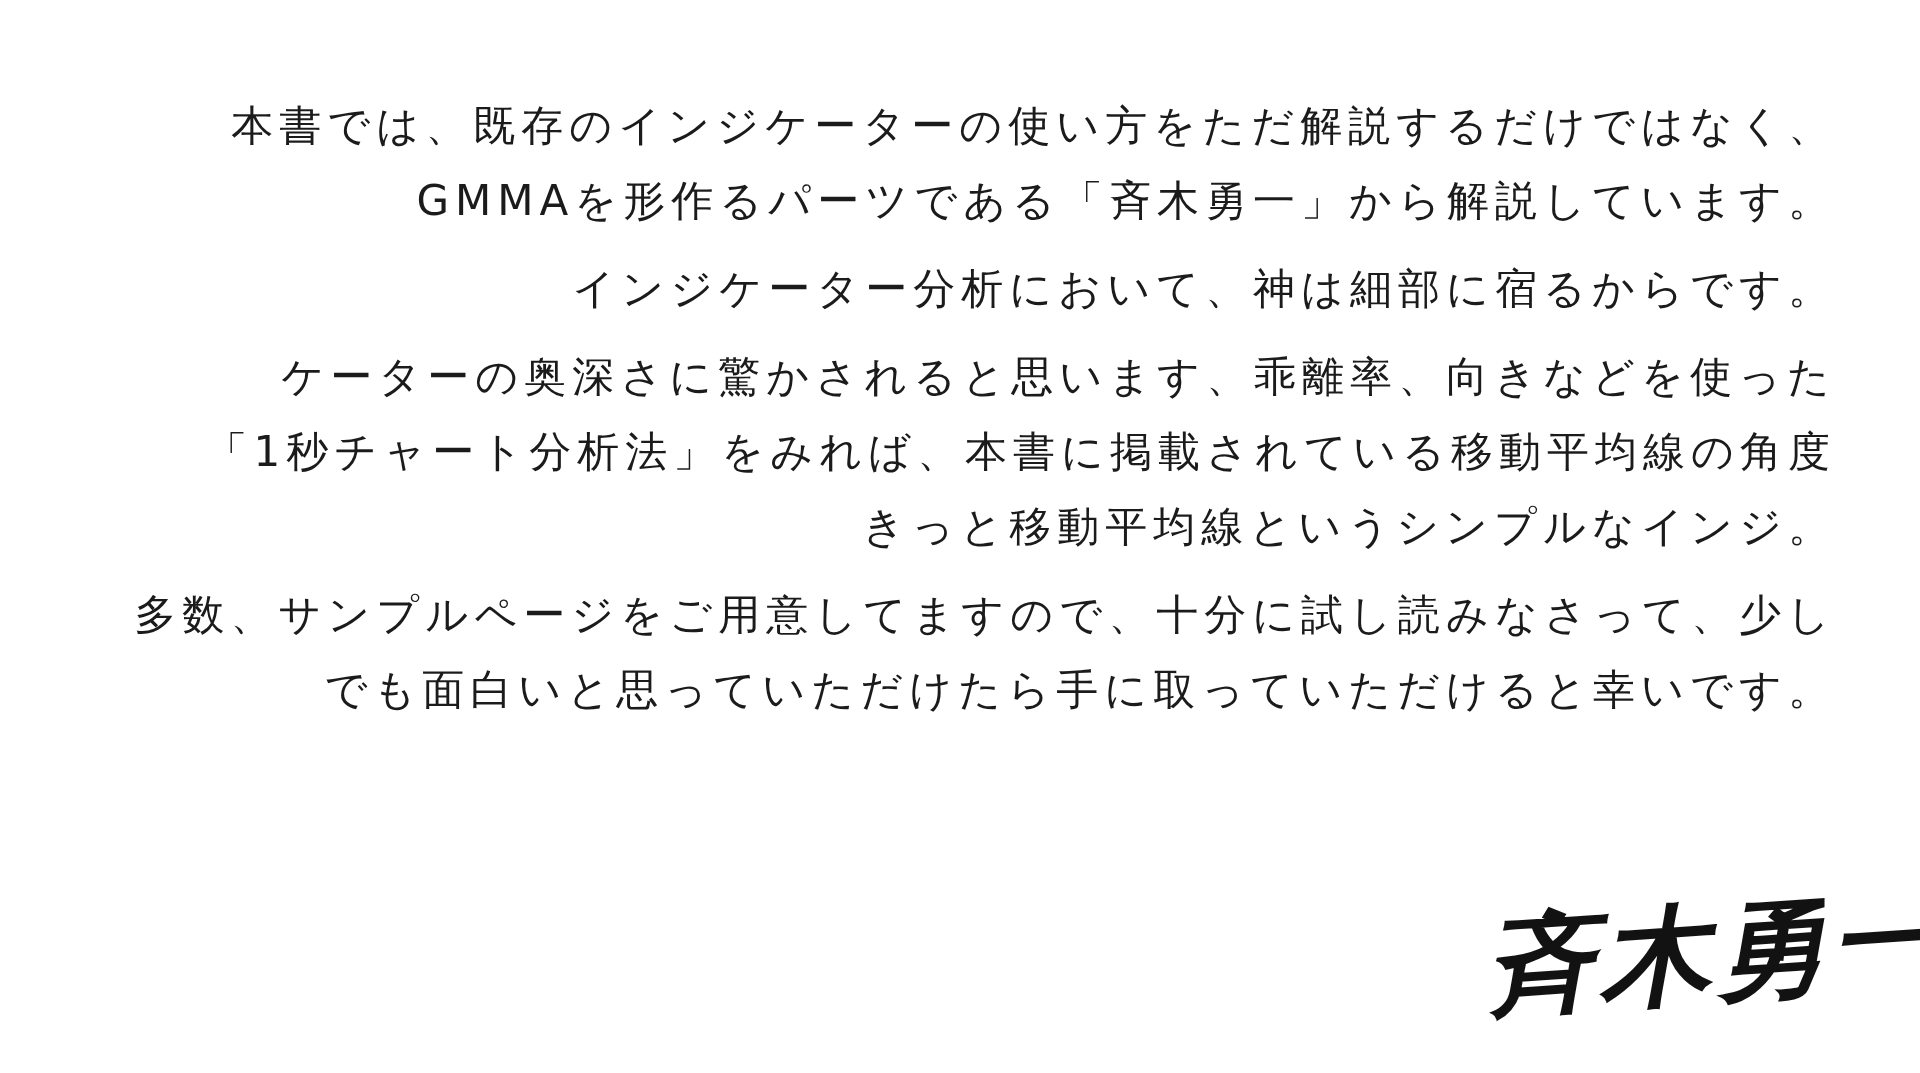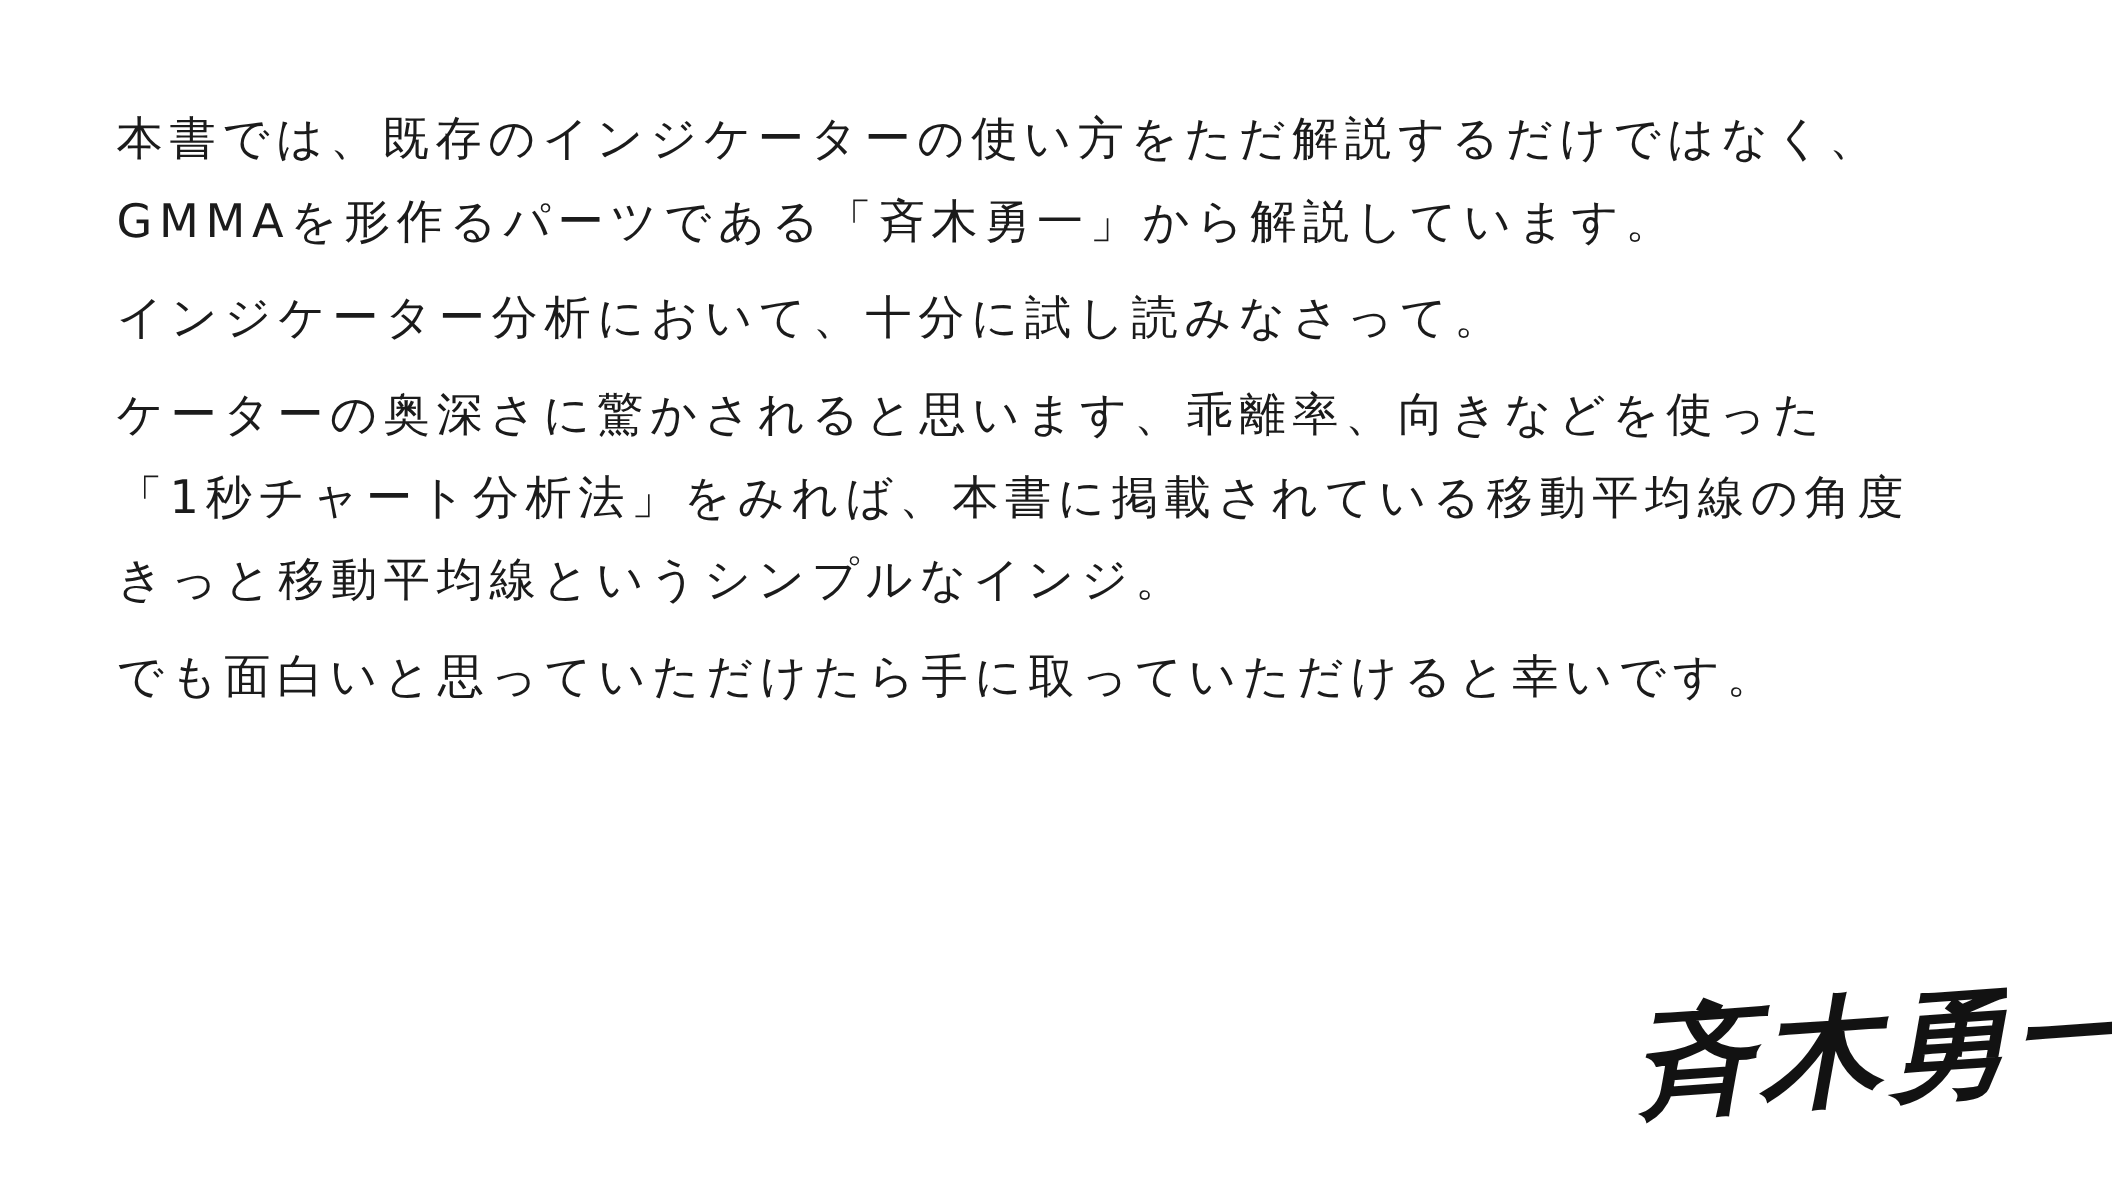--- a/index.html
+++ b/index.html
@@ -15,20 +15,21 @@
     position: relative;
     width: 1920px;
     height: 1073px;
     background: #ffffff;
   }
   .content {
     position: absolute;
     left: 106px;
     top: 88px;
     width: 1730px;
+    text-align: right;
   }
   .para {
     margin: 0 0 13px 0;
     padding: 0;
   }
   .line {
     font-size: 42px;
     line-height: 75px;
     letter-spacing: 6px;
     color: #1b1b1b;
@@ -53,30 +54,31 @@
 
 <div class="page">
   <div class="content">
 
     <div class="para">
       <div class="line">本書では、既存のインジケーターの使い方をただ解説するだけではなく、</div>
       <div class="line">GMMAを形作るパーツである「斉木勇一」から解説しています。</div>
     </div>
 
     <div class="para">
-      <div class="line">インジケーター分析において、十分に試し読みなさって。</div>
+      <div class="line">インジケーター分析において、神は細部に宿るからです。</div>
     </div>
 
     <div class="para">
       <div class="line">ケーターの奥深さに驚かされると思います、乖離率、向きなどを使った</div>
       <div class="line">「1秒チャート分析法」をみれば、本書に掲載されている移動平均線の角度</div>
       <div class="line">きっと移動平均線というシンプルなインジ。</div>
     </div>
 
 
     <div class="para">
+      <div class="line">多数、サンプルページをご用意してますので、十分に試し読みなさって、少し</div>
       <div class="line">でも面白いと思っていただけたら手に取っていただけると幸いです。</div>
     </div>
 
   </div>
 
   <div class="signature">斉木勇一</div>
 </div>
 
 </body></html>

